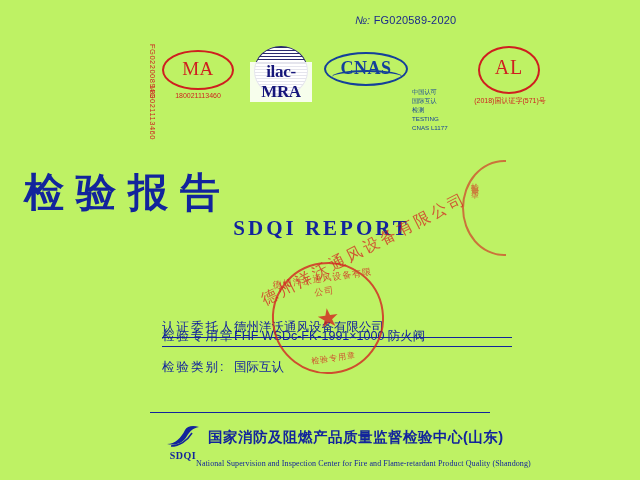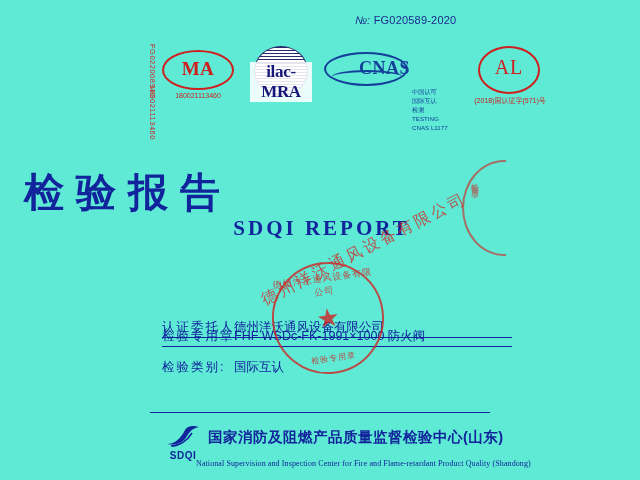--- a/index.html
+++ b/index.html
@@ -11,21 +11,21 @@
     width: 640px;
     height: 480px;
     position: relative;
     font-family: "Liberation Sans", sans-serif;
     overflow: hidden;
   }
   .page {
     position: absolute;
     left: 0; top: 0;
     width: 640px; height: 480px;
-    background: #5eead4;
+    background: #bef264;
   }
 
   
   .report-no {
     position: absolute;
     left: 355px;
     top: 14px;
     font-size: 11px;
     color: #1b2a8a;
     letter-spacing: 0.2px;
@@ -72,21 +72,21 @@
     border: 2.4px solid #cf1f1f;
     border-radius: 50%;
     box-sizing: border-box;
   }
   .cma .cma-text {
     position: absolute;
     left: 0; top: 14px;
     width: 72px;
     text-align: center;
     font-family: "Liberation Serif", serif;
-    font-weight: bold;
+    font-weight: normal;
     font-size: 19px;
     color: #cf1f1f;
     letter-spacing: 0.5px;
   }
   .cma .cma-code {
     position: absolute;
     left: -4px; top: 48px;
     width: 80px;
     text-align: center;
     font-size: 7px;
@@ -152,21 +152,21 @@
     position: absolute;
     left: 6px; top: 16px;
     width: 70px; height: 12px;
     border-top: 2px solid #14409a;
     border-radius: 50%;
   }
   .cnas .cnas-text {
     position: absolute;
     left: 0; top: 14px;
     width: 88px;
-    text-align: right;
+    text-align: center;
     font-family: "Liberation Serif", serif;
     font-weight: bold;
     font-size: 18px;
     color: #14409a;
     letter-spacing: 0.5px;
   }
 
   
   .cnas-block {
     left: 262px;
@@ -365,21 +365,21 @@
     position: absolute;
     left: 2px; top: 0px;
     width: 36px; height: 24px;
     color: #12249c;
   }
   .sdqi-logo .wordmark {
     position: absolute;
     left: 0; top: 26px;
     width: 40px;
     text-align: center;
-    font-family: Liberation Sans, sans-serif;
+    font-family: Liberation Serif, serif;
     font-weight: bold;
     font-size: 10px;
     color: #12249c;
     letter-spacing: 0.5px;
   }
   .footer-cn {
     position: absolute;
     left: 208px; top: 428px;
     font-size: 14.5px;
     font-weight: bold;

